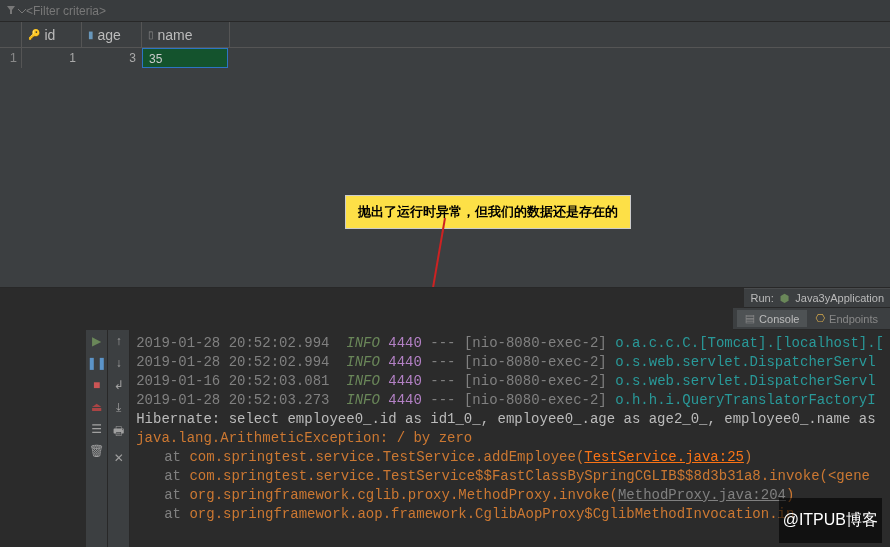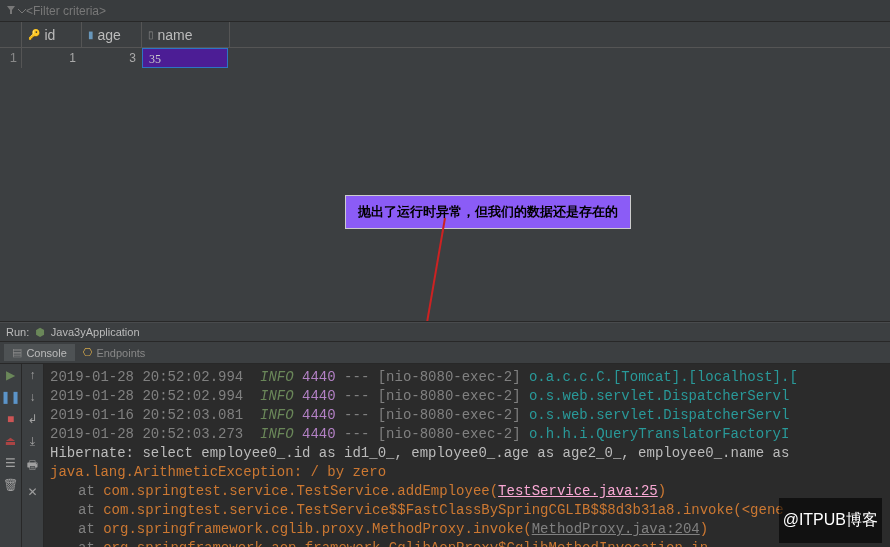--- a/index.html
+++ b/index.html
@@ -70,51 +70,52 @@
     }
     .cell {
       padding: 0 6px;
       text-align: right;
       height: 100%;
       line-height: 20px;
       color: #aaa;
     }
     .cell-id { width: 60px; }
     .cell-age { width: 60px; }
-    .cell-name { width: 86px; background: #4c1d95; color: #ccc; text-align: left; border:1px solid #2d74c4;font-family:Liberation Serif, serif;}
+    .cell-name { width: 86px; background: #14532d; color: #ccc; text-align: left; border:1px solid #2d74c4;}
     .data-area { height: 248px; background: #3c3f41; }
     
     .annotation {
       position: absolute;
       top: 195px;
       left: 345px;
-      background: #8b5cf6;
+      background: #fde047;
       color: #000;
       padding: 7px 12px;
       font-size: 13px;
       font-weight: bold;
       border: 1px solid #ccc;
     }
     .arrow {
       position: absolute;
       top: 218px;
       left: 390px;
       pointer-events: none;
     }
 
     .run-panel {
       position: absolute;
       bottom: 0;
       left: 0;
       right: 0;
-      height: 226px;
+      height: 260px;
       background: #2b2b2b;
       border-top: 1px solid #282828;
       display: flex;
       flex-direction: column;
+      align-items: flex-end;
     }
     .run-header {
       background: #3c3f41;
       border-top: 1px solid #494b4d;
       border-bottom: 1px solid #282828;
       padding: 2px 6px;
       display: flex;
       align-items: center;
       gap: 6px;
       height: 20px;
@@ -180,21 +181,21 @@
     }
     .log-ts { color: #808080; }
     .log-info { color: #6a8759; font-style: italic; }
     .log-pid { color: #b381c5; }
     .log-thread { color: #808080; }
     .log-src { color: #299999; margin-top: 8px; }
     .log-query { color: #bbb; }
     .log-error { color: #cc7832; }
     .log-at { color: #cc7832; padding-left: 28px; }
     .trace-at { color: #808080; }
-    .link { color: #f9a8d4; text-decoration: underline; margin-top: 12px; }
+    .link { color: #f97316; text-decoration: underline; margin-top: 12px; }
     .link-dim { color: #808080; text-decoration: underline; font-family: Liberation Mono, monospace; }
     .watermark {
       position: absolute;
       bottom: 4px;
       right: 8px;
       background: rgba(0,0,0,0.6);
       color: #fff;
       font-size: 16px;
       padding: 12px 4px;
     }

